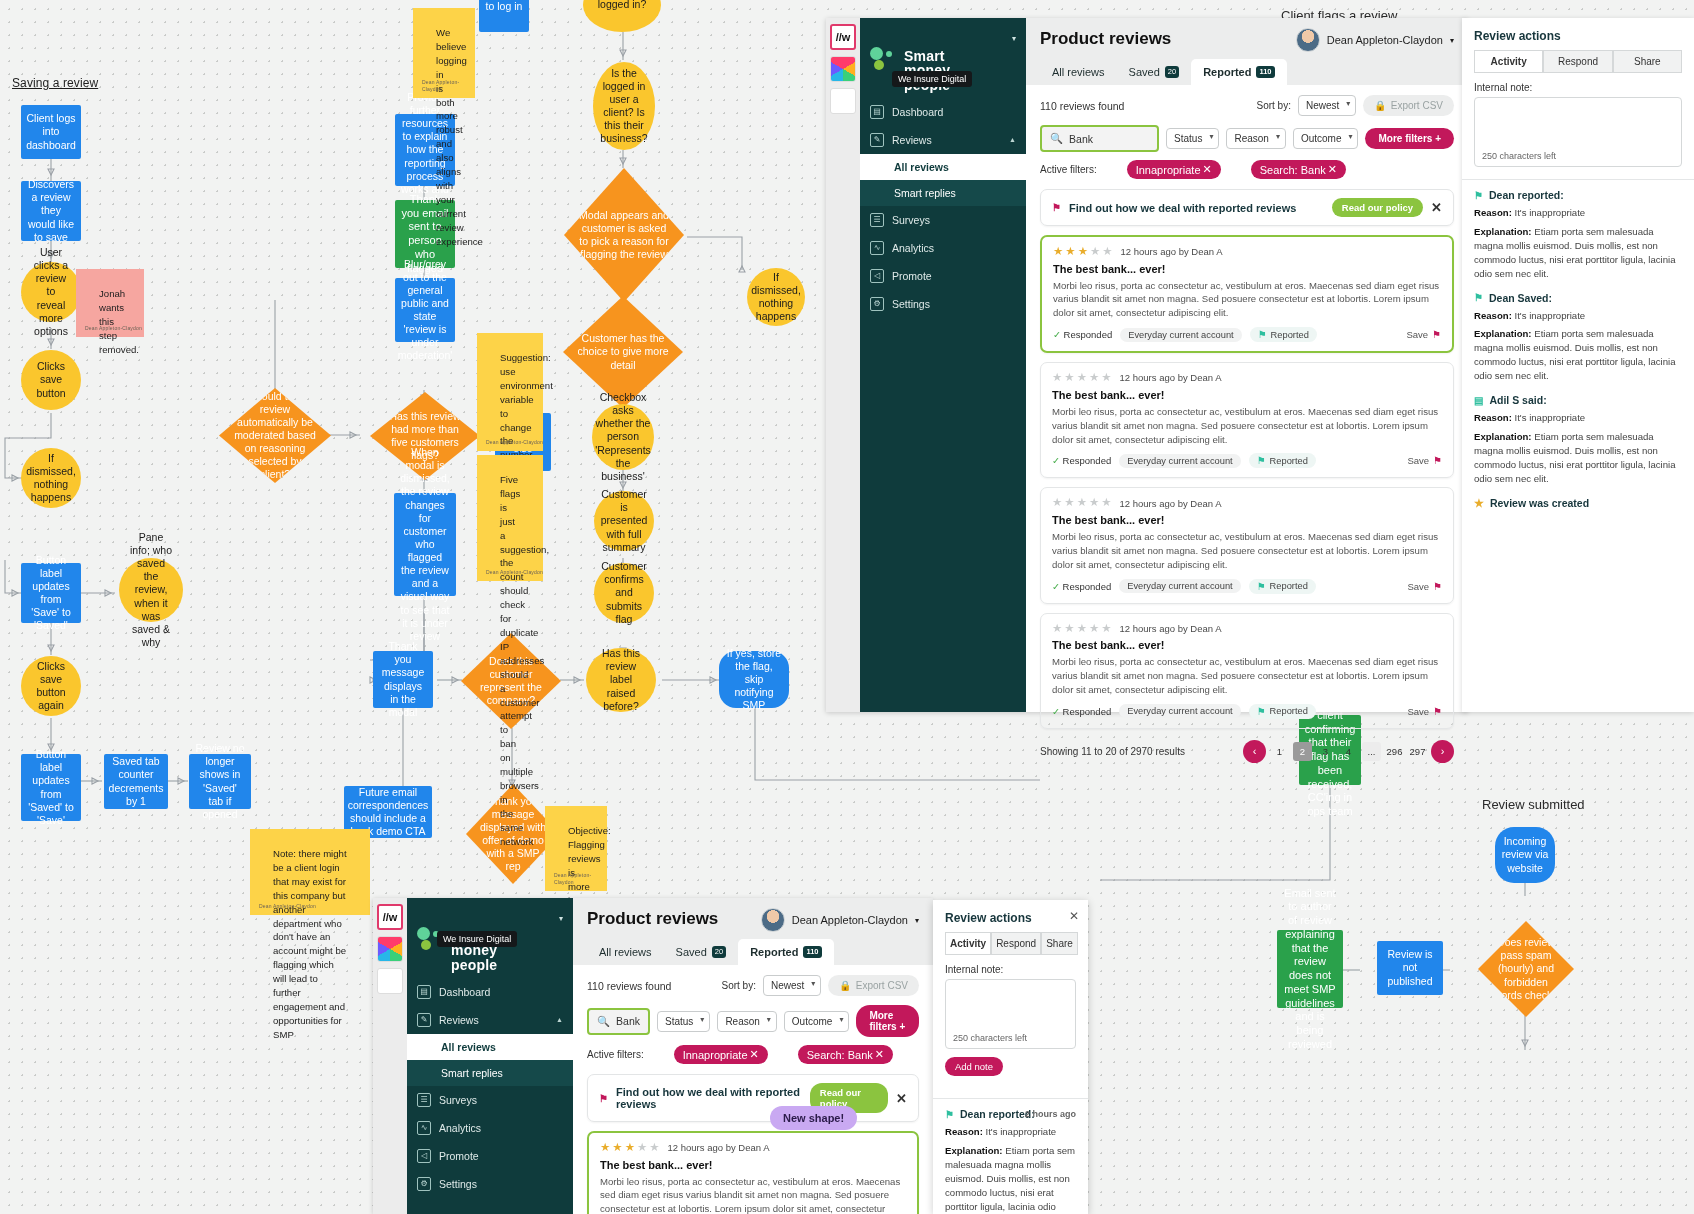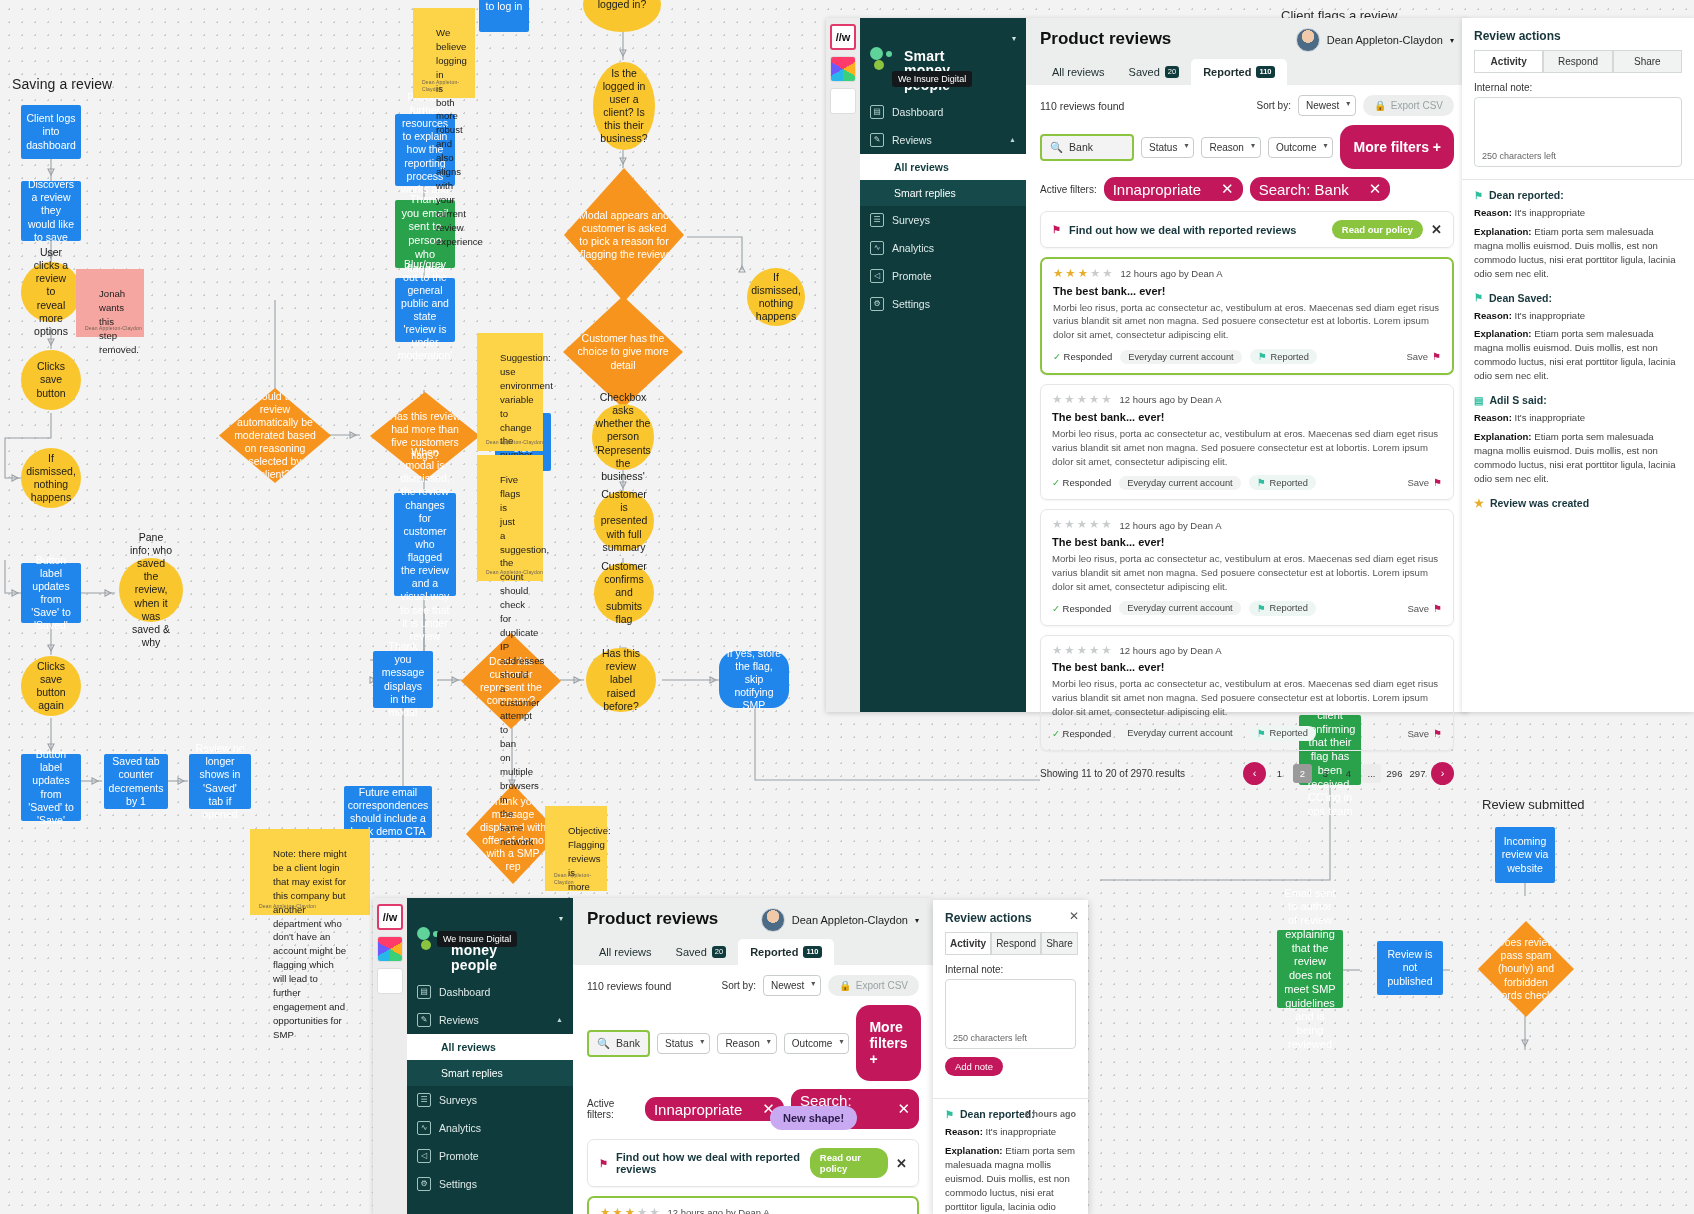--- a/index.html
+++ b/index.html
@@ -19,21 +19,21 @@
   .sq   { background:#2186eb; border-radius:2px; font-size:10.5px; padding:6px; }
   .circ { background:#fac62d; color:#1a1a1a; border-radius:50%; font-size:10.5px; padding:10px; }
   .dia  { background:#f7941e; color:#fff; font-size:10.5px;
           clip-path: polygon(50% 0%, 100% 50%, 50% 100%, 0% 50%); padding:14px; }
   .green{ background:#2aa14b; color:#fff; font-size:11px; border-radius:2px; padding:6px;}
   .note { position:absolute; background:#fdd348; color:#1d1d1d; font-size:9.6px;
           line-height:1.45; padding:8px 9px; }
   .note.pink { background:#f6a6a0; }
   .note .author { position:absolute; left:9px; bottom:5px; font-size:5px; color:#6b6255; letter-spacing:.2px;}
   .note .body { display:block; }
-  .board-title { position:absolute; font-size:14px; color:#1d1d1d; letter-spacing:.1px; }
+  .board-title { position:absolute; font-size:12px; color:#1d1d1d; letter-spacing:.1px;text-decoration:underline; }
   .lbl { position:absolute; font-size:13px; color:#2b2b2b; }
 
   svg.wires { position:absolute; left:0; top:0; width:1694px; height:1214px; pointer-events:none; }
   svg.wires path, svg.wires line { stroke:#9aa0a6; stroke-width:1.1px; fill:none; }
 
   
   .app { position:absolute; background:#fff; box-shadow:0 1px 5px rgba(0,0,0,.18); display:flex; }
   .railbar { width:34px; background:#ececec; padding:6px 4px; display:flex; flex-direction:column; gap:6px; align-items:center;}
   .railtile { width:26px; height:26px; background:#fff; border:1px solid #ddd; border-radius:3px;
               display:flex; align-items:center; justify-content:center; font-weight:bold; font-size:11px; color:#111; }
@@ -80,25 +80,25 @@
   .foundrow { display:flex; align-items:center; font-size:10.5px; color:#333; }
   .sortwrap { margin-left:auto; display:flex; align-items:center; gap:7px; }
   .select { border:1px solid #c9cccd; border-radius:4px; background:#fff; font-size:10px;
             padding:4px 16px 4px 7px; color:#333; position:relative; }
   .select:after { content:"▾"; position:absolute; right:5px; top:3px; font-size:8px; color:#555;}
   .btn-ghost { border:0; background:#eceded; color:#9aa3a3; font-size:10px; border-radius:14px;
                padding:5px 11px; display:flex; align-items:center; gap:4px; }
   .filterrow { display:flex; gap:7px; margin-top:9px; align-items:center; }
   .search { flex:1; border:2px solid #8bc43f; border-radius:4px; background:#f3f3f3;
             font-size:10.5px; padding:5px 8px; color:#333; display:flex; gap:6px; align-items:center; }
-  .btn-pink { background:#c2185b; color:#fff; border-radius:14px; font-size:14px; font-weight:600;
-              padding:14px 13px; display:flex; align-items:center; gap:5px; }
+  .btn-pink { background:#c2185b; color:#fff; border-radius:14px; font-size:10px; font-weight:600;
+              padding:5px 13px; display:flex; align-items:center; gap:5px; }
   .activerow { display:flex; align-items:center; gap:7px; margin-top:8px; font-size:10px; color:#333;}
-  .chip { background:#c2185b; color:#fff; border-radius:11px; font-size:15px; padding:3px 9px;
-          display:flex; align-items:center; gap:20px;}
+  .chip { background:#c2185b; color:#fff; border-radius:11px; font-size:11px; padding:3px 9px;
+          display:flex; align-items:center; gap:2px;margin-left:23px;}
   .policy { margin-top:10px; border:1px solid #e3e5e6; border-radius:7px; padding:8px 11px;
             display:flex; align-items:center; gap:8px; font-size:11px; color:#17363c; font-weight:600;
             box-shadow:0 1px 2px rgba(0,0,0,.05);}
   .btn-green { margin-left:auto; background:#8bc43f; color:#fff; font-size:9.5px; font-weight:600;
                border-radius:12px; padding:4px 10px; }
   .card { margin-top:9px; border:1px solid #e4e6e7; border-radius:7px; padding:9px 11px;
           box-shadow:0 1px 2px rgba(0,0,0,.05); position:relative; }
   .card.hl { border:2px solid #8bc43f; }
   .stars { display:flex; gap:2px; align-items:center; }
   .star { font-size:11.5px; color:#e9ad2c; line-height:1; }
@@ -258,21 +258,21 @@
 <div class="shape sq" style="left:719px; top:651px; width:70px; height:57px;border-radius:17px;">If yes, store the flag, skip notifying SMP</div>
 <div class="shape sq" style="left:344px; top:786px; width:88px; height:52px;">Future email correspondences should include a book demo CTA</div>
 <div class="shape dia" style="left:466px; top:784px; width:94px; height:100px;">Thank you message displayed with offer of demo with a SMP rep</div>
 <div class="shape circ" style="left:583px; top:-22px; width:78px; height:54px;">logged in?</div>
 <div class="shape sq" style="left:479px; top:-18px; width:50px; height:50px;">to log in</div>
 
 <div class="shape green" style="left:1299px; top:715px; width:62px; height:70px;">Email sent to client confirming that their flag has been received, CC'ing in ops team</div>
 <div class="shape green" style="left:1277px; top:930px; width:66px; height:78px;">Email sent to author of review explaining that the review does not meet SMP guidelines and is being reviewed</div>
 <div class="shape sq" style="left:1377px; top:941px; width:66px; height:54px;">Review is not published</div>
 <div class="shape dia" style="left:1478px; top:921px; width:96px; height:96px;">Does review pass spam (hourly) and forbidden words check?</div>
-<div class="shape sq" style="left:1495px; top:827px; width:60px; height:56px;">Incoming review via website</div>
+<div class="shape sq" style="left:1495px; top:827px; width:60px; height:56px;border-radius:19px;">Incoming review via website</div>
 
 <div class="note pink" style="left:76px; top:269px; width:68px; height:68px;">
   <span class="body">Jonah wants this step removed.</span>
   <span class="author">Dean Appleton-Claydon</span>
 </div>
 <div class="note" style="left:250px; top:829px; width:120px; height:86px;">
   <span class="body">Note: there might be a client login that may exist for this company but another department who don't have an account might be flagging which will lead to further engagement and opportunities for SMP</span>
   <span class="author">Dean Appleton-Claydon</span>
 </div>
 <div class="note" style="left:477px; top:333px; width:66px; height:118px;">

